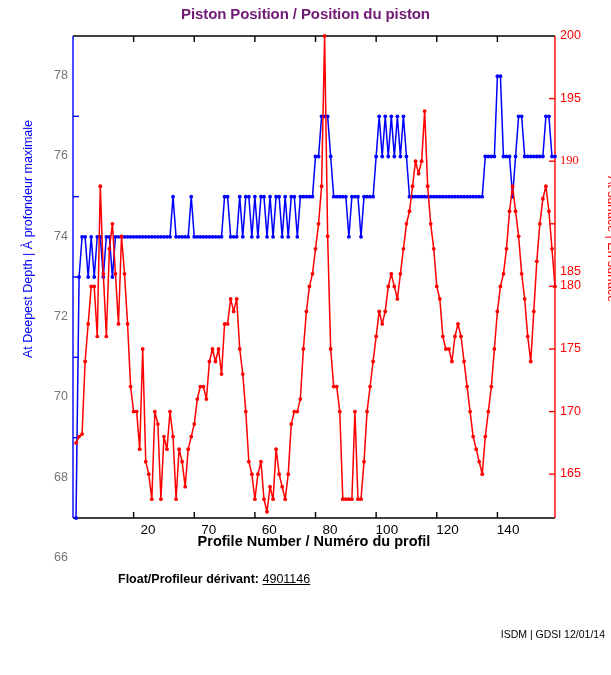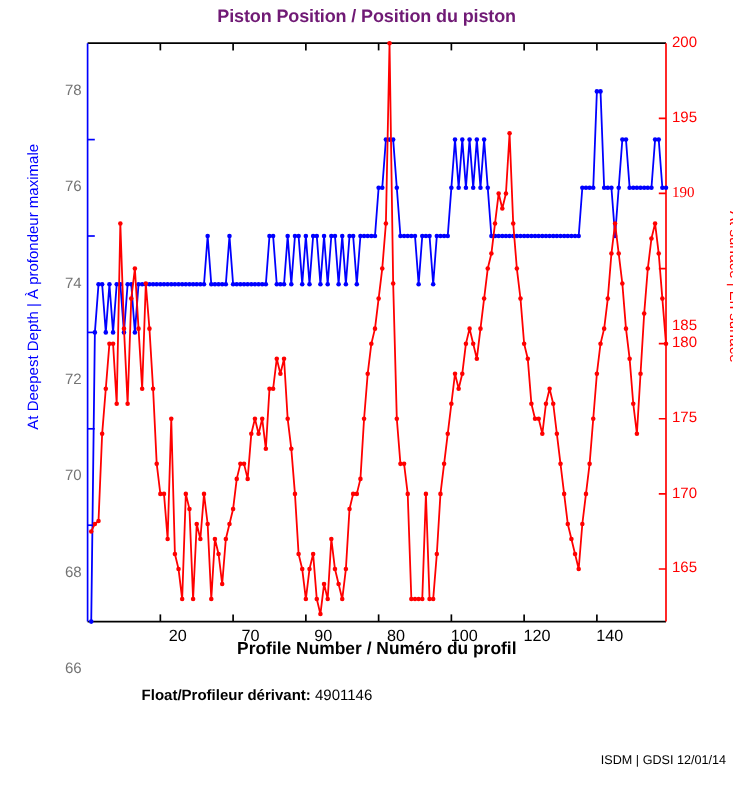--- a/index.html
+++ b/index.html
@@ -78,21 +78,21 @@
   .tick-x     { color: #000000; text-align: right; font-size: 13.5px; }
   .footer-block {
     position: absolute;
     left: 82px;
     top: 572px;
     font-size: 12.5px;
     color: #000000;
   }
   .footer-row { margin-bottom: 11px; white-space: nowrap; }
   .footer-row .lbl { font-weight: bold; padding-left: 36px; }
-  .footer-row .val { font-weight: normal; }
+  .footer-row .val { font-weight: normal; text-decoration: underline; }
   .credit {
     position: absolute;
     right: 6px;
     top: 628px;
     font-size: 10.5px;
     color: #000000;
     white-space: nowrap;
   }
 </style>
 </head>
@@ -474,21 +474,21 @@
       <div class="tick-label tick-right" style="left: 560px; top: 466.182px; width: 44px;">165</div>
       <div class="tick-label tick-right" style="left: 560px; top: 403.584px; width: 44px;">170</div>
       <div class="tick-label tick-right" style="left: 560px; top: 340.987px; width: 44px;">175</div>
       <div class="tick-label tick-right" style="left: 560px; top: 278.39px; width: 44px;">180</div>
       <div class="tick-label tick-right" style="left: 560px; top: 215.792px; width: 44px; margin-top: 48px;">185</div>
       <div class="tick-label tick-right" style="left: 560px; top: 153.195px; width: 44px; font-family: Liberation Serif, serif;">190</div>
       <div class="tick-label tick-right" style="left: 560px; top: 90.5974px; width: 44px;">195</div>
       <div class="tick-label tick-right" style="left: 560px; top: 28px; width: 44px;">200</div>
       <div class="tick-label tick-x" style="left: 111.629px; top: 522px; width: 44px;">20</div>
       <div class="tick-label tick-x" style="left: 172.258px; top: 522px; width: 44px;">70</div>
-      <div class="tick-label tick-x" style="left: 232.887px; top: 522px; width: 44px;">90</div>
+      <div class="tick-label tick-x" style="left: 232.887px; top: 522px; width: 44px;">60</div>
       <div class="tick-label tick-x" style="left: 293.516px; top: 522px; width: 44px;">80</div>
       <div class="tick-label tick-x" style="left: 354.145px; top: 522px; width: 44px;">100</div>
       <div class="tick-label tick-x" style="left: 414.774px; top: 522px; width: 44px;">120</div>
       <div class="tick-label tick-x" style="left: 475.403px; top: 522px; width: 44px;">140</div>
     </div>
 
   <div class="footer-block">
     <div class="footer-row">
       <span class="lbl">Float/Profileur dérivant:</span>
       <span class="val">4901146</span>

